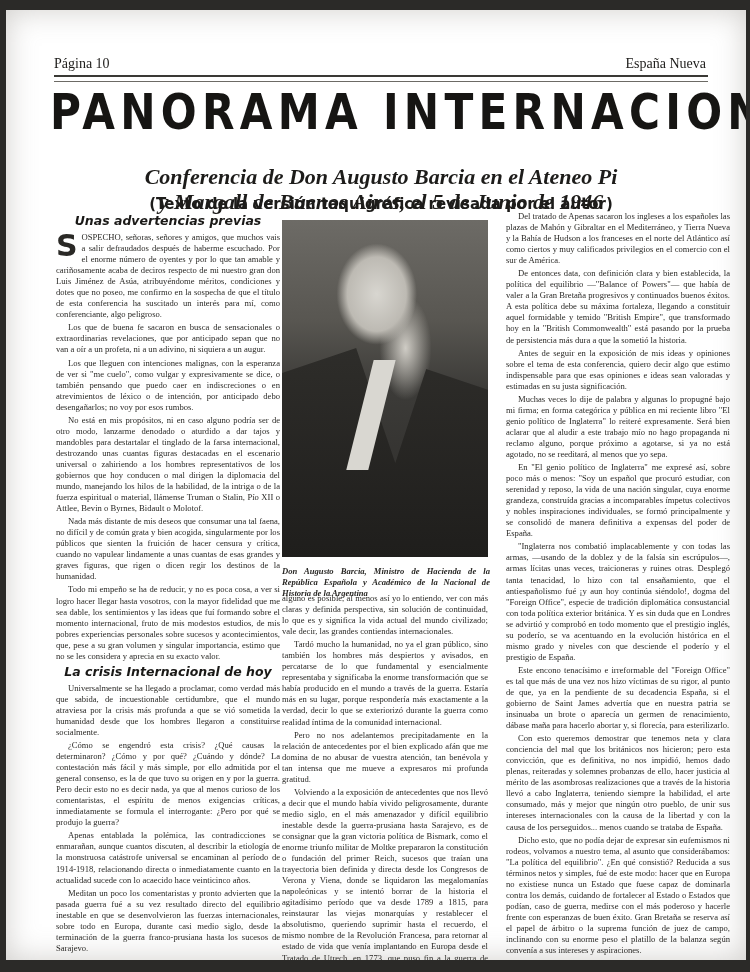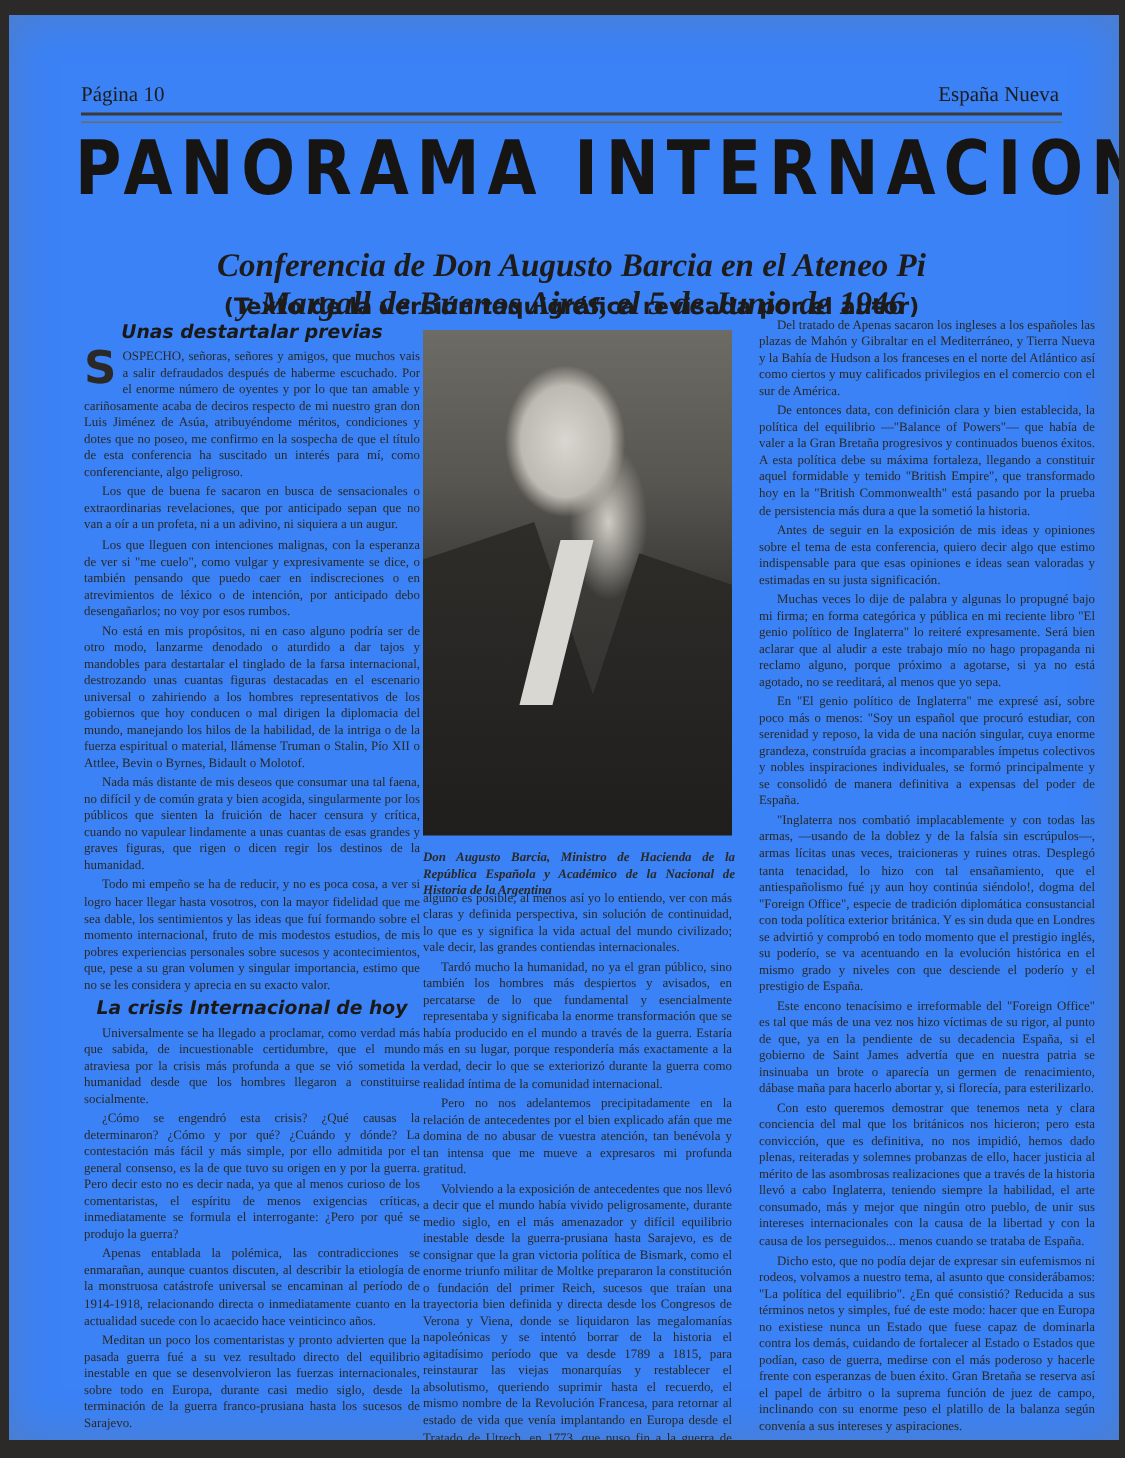--- a/index.html
+++ b/index.html
@@ -5,21 +5,21 @@
   html, body { margin:0; padding:0; }
   body {
     width:750px; height:972px; overflow:hidden;
     background:#2b2a28;
     font-family:"Liberation Serif", serif;
     color:#1d1c1a;
     position:relative;
   }
   .page {
     position:absolute; left:6px; top:10px; width:740px; height:950px;
-    background:#3b82f6;
+    background:#ffffff;
     box-shadow: inset 0 0 30px rgba(120,115,105,0.35);
     overflow:hidden;
   }
   .header-row {
     position:absolute; left:48px; top:46px; width:652px; height:20px;
     font-size:14px;
   }
   .header-row .left { position:absolute; left:0; top:0; }
   .header-row .right { position:absolute; right:0; top:0; }
   .header-rule {
@@ -97,21 +97,21 @@
 
   <div class="masthead">PANORAMA INTERNACIONAL</div>
 
   <div class="title">
     <div>Conferencia de Don Augusto Barcia en el Ateneo Pi</div>
     <div>y Margall de Buenos Aires, el 5 de Junio de 1946</div>
   </div>
   <div class="subtitle">(Texto de la versión taquigráfica revisada por el autor)</div>
 
   <div class="col col1">
-    <h2>Unas destartalar previas</h2>
+    <h2>Unas advertencias previas</h2>
     <p style="text-indent:0"><span class="dropcap">S</span><span>OSPECHO, señoras, señores y amigos, que muchos vais a salir defraudados después de haberme escuchado. Por el enorme número de oyentes y por lo que tan amable y cariñosamente acaba de deciros respecto de mi nuestro gran don Luis Jiménez de Asúa, atribuyéndome méritos, condiciones y dotes que no poseo, me confirmo en la sospecha de que el título de esta conferencia ha suscitado un interés para mí, como conferenciante, algo peligroso.</span></p>
     <p>Los que de buena fe sacaron en busca de sensacionales o extraordinarias revelaciones, que por anticipado sepan que no van a oír a un profeta, ni a un adivino, ni siquiera a un augur.</p>
     <p>Los que lleguen con intenciones malignas, con la esperanza de ver si "me cuelo", como vulgar y expresivamente se dice, o también pensando que puedo caer en indiscreciones o en atrevimientos de léxico o de intención, por anticipado debo desengañarlos; no voy por esos rumbos.</p>
     <p>No está en mis propósitos, ni en caso alguno podría ser de otro modo, lanzarme denodado o aturdido a dar tajos y mandobles para destartalar el tinglado de la farsa internacional, destrozando unas cuantas figuras destacadas en el escenario universal o zahiriendo a los hombres representativos de los gobiernos que hoy conducen o mal dirigen la diplomacia del mundo, manejando los hilos de la habilidad, de la intriga o de la fuerza espiritual o material, llámense Truman o Stalin, Pío XII o Attlee, Bevin o Byrnes, Bidault o Molotof.</p>
     <p>Nada más distante de mis deseos que consumar una tal faena, no difícil y de común grata y bien acogida, singularmente por los públicos que sienten la fruición de hacer censura y crítica, cuando no vapulear lindamente a unas cuantas de esas grandes y graves figuras, que rigen o dicen regir los destinos de la humanidad.</p>
     <p>Todo mi empeño se ha de reducir, y no es poca cosa, a ver si logro hacer llegar hasta vosotros, con la mayor fidelidad que me sea dable, los sentimientos y las ideas que fuí formando sobre el momento internacional, fruto de mis modestos estudios, de mis pobres experiencias personales sobre sucesos y acontecimientos, que, pese a su gran volumen y singular importancia, estimo que no se les considera y aprecia en su exacto valor.</p>
     <h2>La crisis Internacional de hoy</h2>
     <p>Universalmente se ha llegado a proclamar, como verdad más que sabida, de incuestionable certidumbre, que el mundo atraviesa por la crisis más profunda a que se vió sometida la humanidad desde que los hombres llegaron a constituirse socialmente.</p>
     <p>¿Cómo se engendró esta crisis? ¿Qué causas la determinaron? ¿Cómo y por qué? ¿Cuándo y dónde? La contestación más fácil y más simple, por ello admitida por el general consenso, es la de que tuvo su origen en y por la guerra. Pero decir esto no es decir nada, ya que al menos curioso de los comentaristas, el espíritu de menos exigencias críticas, inmediatamente se formula el interrogante: ¿Pero por qué se produjo la guerra?</p>
     <p>Apenas entablada la polémica, las contradicciones se enmarañan, aunque cuantos discuten, al describir la etiología de la monstruosa catástrofe universal se encaminan al período de 1914-1918, relacionando directa o inmediatamente cuanto en la actualidad sucede con lo acaecido hace veinticinco años.</p>

